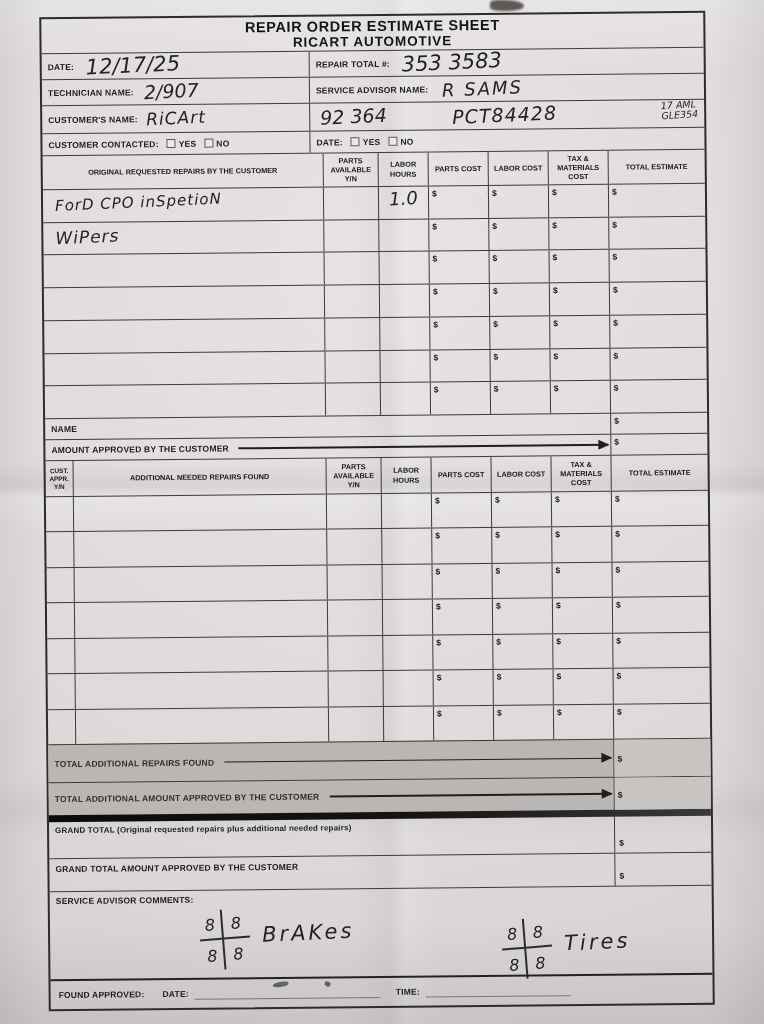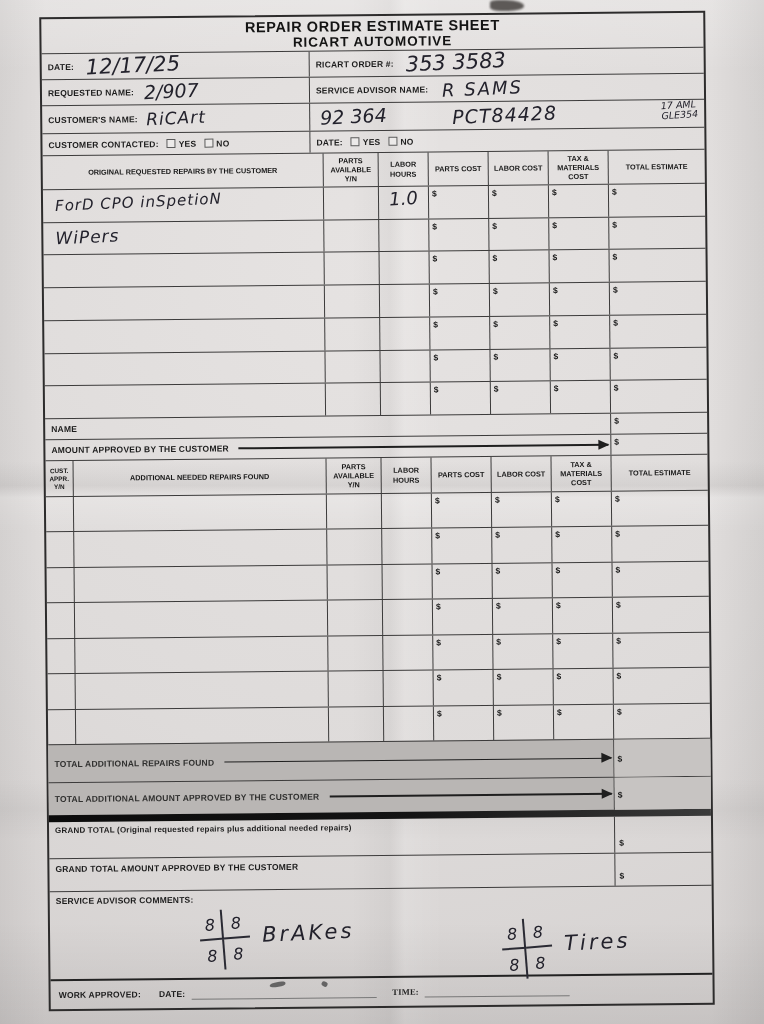--- a/index.html
+++ b/index.html
@@ -92,21 +92,21 @@
   .g8 span:nth-child(3){ border-right:2px solid #2a2a33; }
   .ntext { font-family:"DejaVu Sans",sans-serif; font-style:italic; font-size:21px; color:#23222c;
     transform:rotate(-2deg); margin-top:12px; letter-spacing:3px; }
 
   .work-row { height:30px; border-top:2px solid #222; display:flex; align-items:center; padding-left:8px; }
   .uline { border-bottom:1.2px solid #787878; height:11px; position:relative; }
   .u1 { width:185px; margin-left:6px; } .u2 { width:145px; margin-left:6px; }
   .pen-mark { position:absolute; top:-6px; left:78px; width:16px; height:5px;
     background:#4a4a4a; border-radius:60% 40% 50% 50%; transform:rotate(-8deg); opacity:.8; }
   .pen-mark2 { left:130px; width:6px; height:5px; transform:rotate(30deg); }
-  .ml18 { margin-left:18px; } .ml16 { margin-left:16px;font-family:Liberation Serif, serif; }
+  .ml18 { margin-left:18px; } .ml16 { margin-left:16px; }
 
   .corner-note { margin-left:auto; margin-right:6px; transform:rotate(-3deg); text-align:left;
     font-family:"DejaVu Sans",sans-serif; font-style:italic; font-size:9.5px; color:#23222c;
     line-height:1.1; margin-top:-6px; }
 </style>
 </head>
 <body>
 
 <div class="photo">
   <div class="smudge-top"></div>
@@ -117,28 +117,28 @@
       <div class="l1">REPAIR ORDER ESTIMATE SHEET</div>
       <div class="l2">RICART AUTOMOTIVE</div>
     </div>
 
     <div class="hrow h26">
       <div>
         <span class="lab">DATE:</span>
         <span class="hw" style="font-size:21px; margin-left:12px;">12/17/25</span>
       </div>
       <div>
-        <span class="lab">RICART ORDER #:</span>
+        <span class="lab">REPAIR TOTAL #:</span>
         <span class="hw" style="font-size:21px; margin-left:12px;">353 3583</span>
       </div>
     </div>
 
     <div class="hrow h26">
       <div>
-        <span class="lab">REQUESTED NAME:</span>
+        <span class="lab">TECHNICIAN NAME:</span>
         <span class="hw" style="font-size:19px; margin-left:10px;">2/907</span>
       </div>
       <div>
         <span class="lab">SERVICE ADVISOR NAME:</span>
         <span class="hw" style="font-size:18px; margin-left:14px; letter-spacing:2px;">R SAMS</span>
       </div>
     </div>
 
     <div class="hrow h28">
       <div>
@@ -531,21 +531,21 @@
           <span>8</span>
           <span>8</span>
           <span>8</span>
           <span>8</span>
         </div>
         <span class="ntext">Tires</span>
       </div>
     </div>
 
     <div class="work-row">
-      <span class="lab">WORK APPROVED:</span>
+      <span class="lab">FOUND APPROVED:</span>
       <span class="lab ml18">DATE:</span>
       <span class="uline u1">
         <span class="pen-mark"></span>
         <span class="pen-mark pen-mark2"></span>
       </span>
       <span class="lab ml16">TIME:</span>
       <span class="uline u2"></span>
     </div>
 
   </div>

